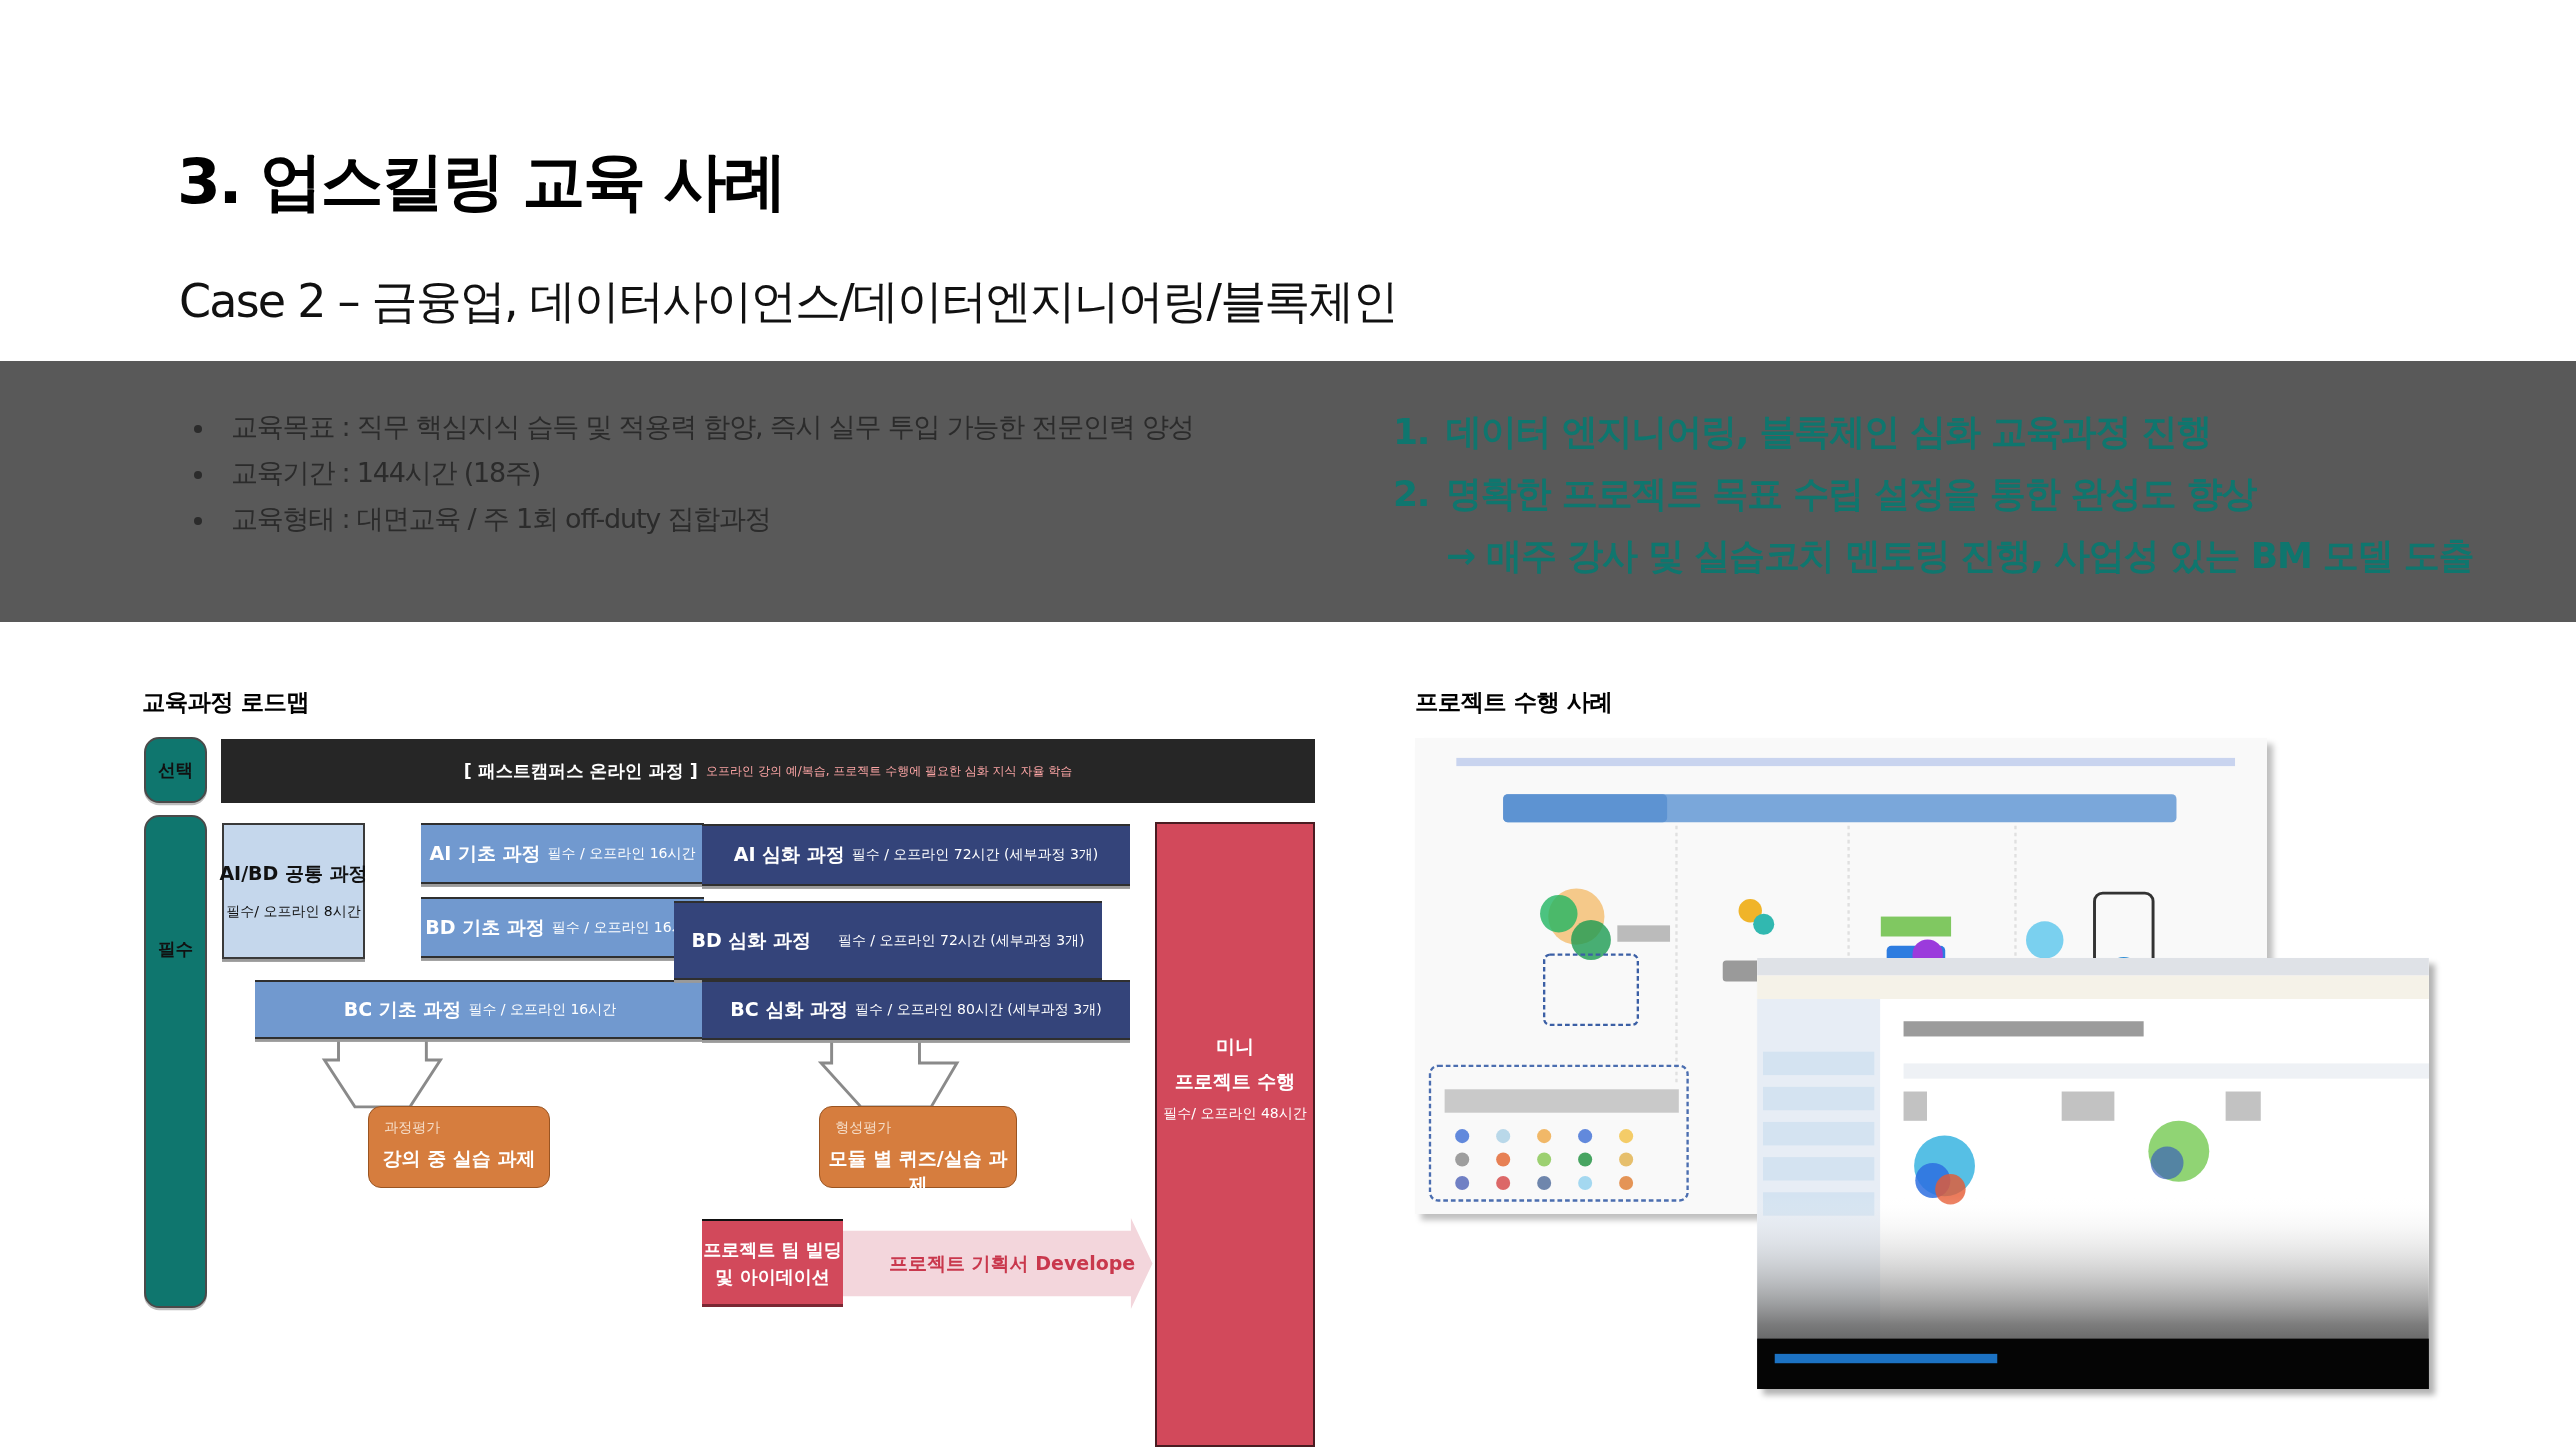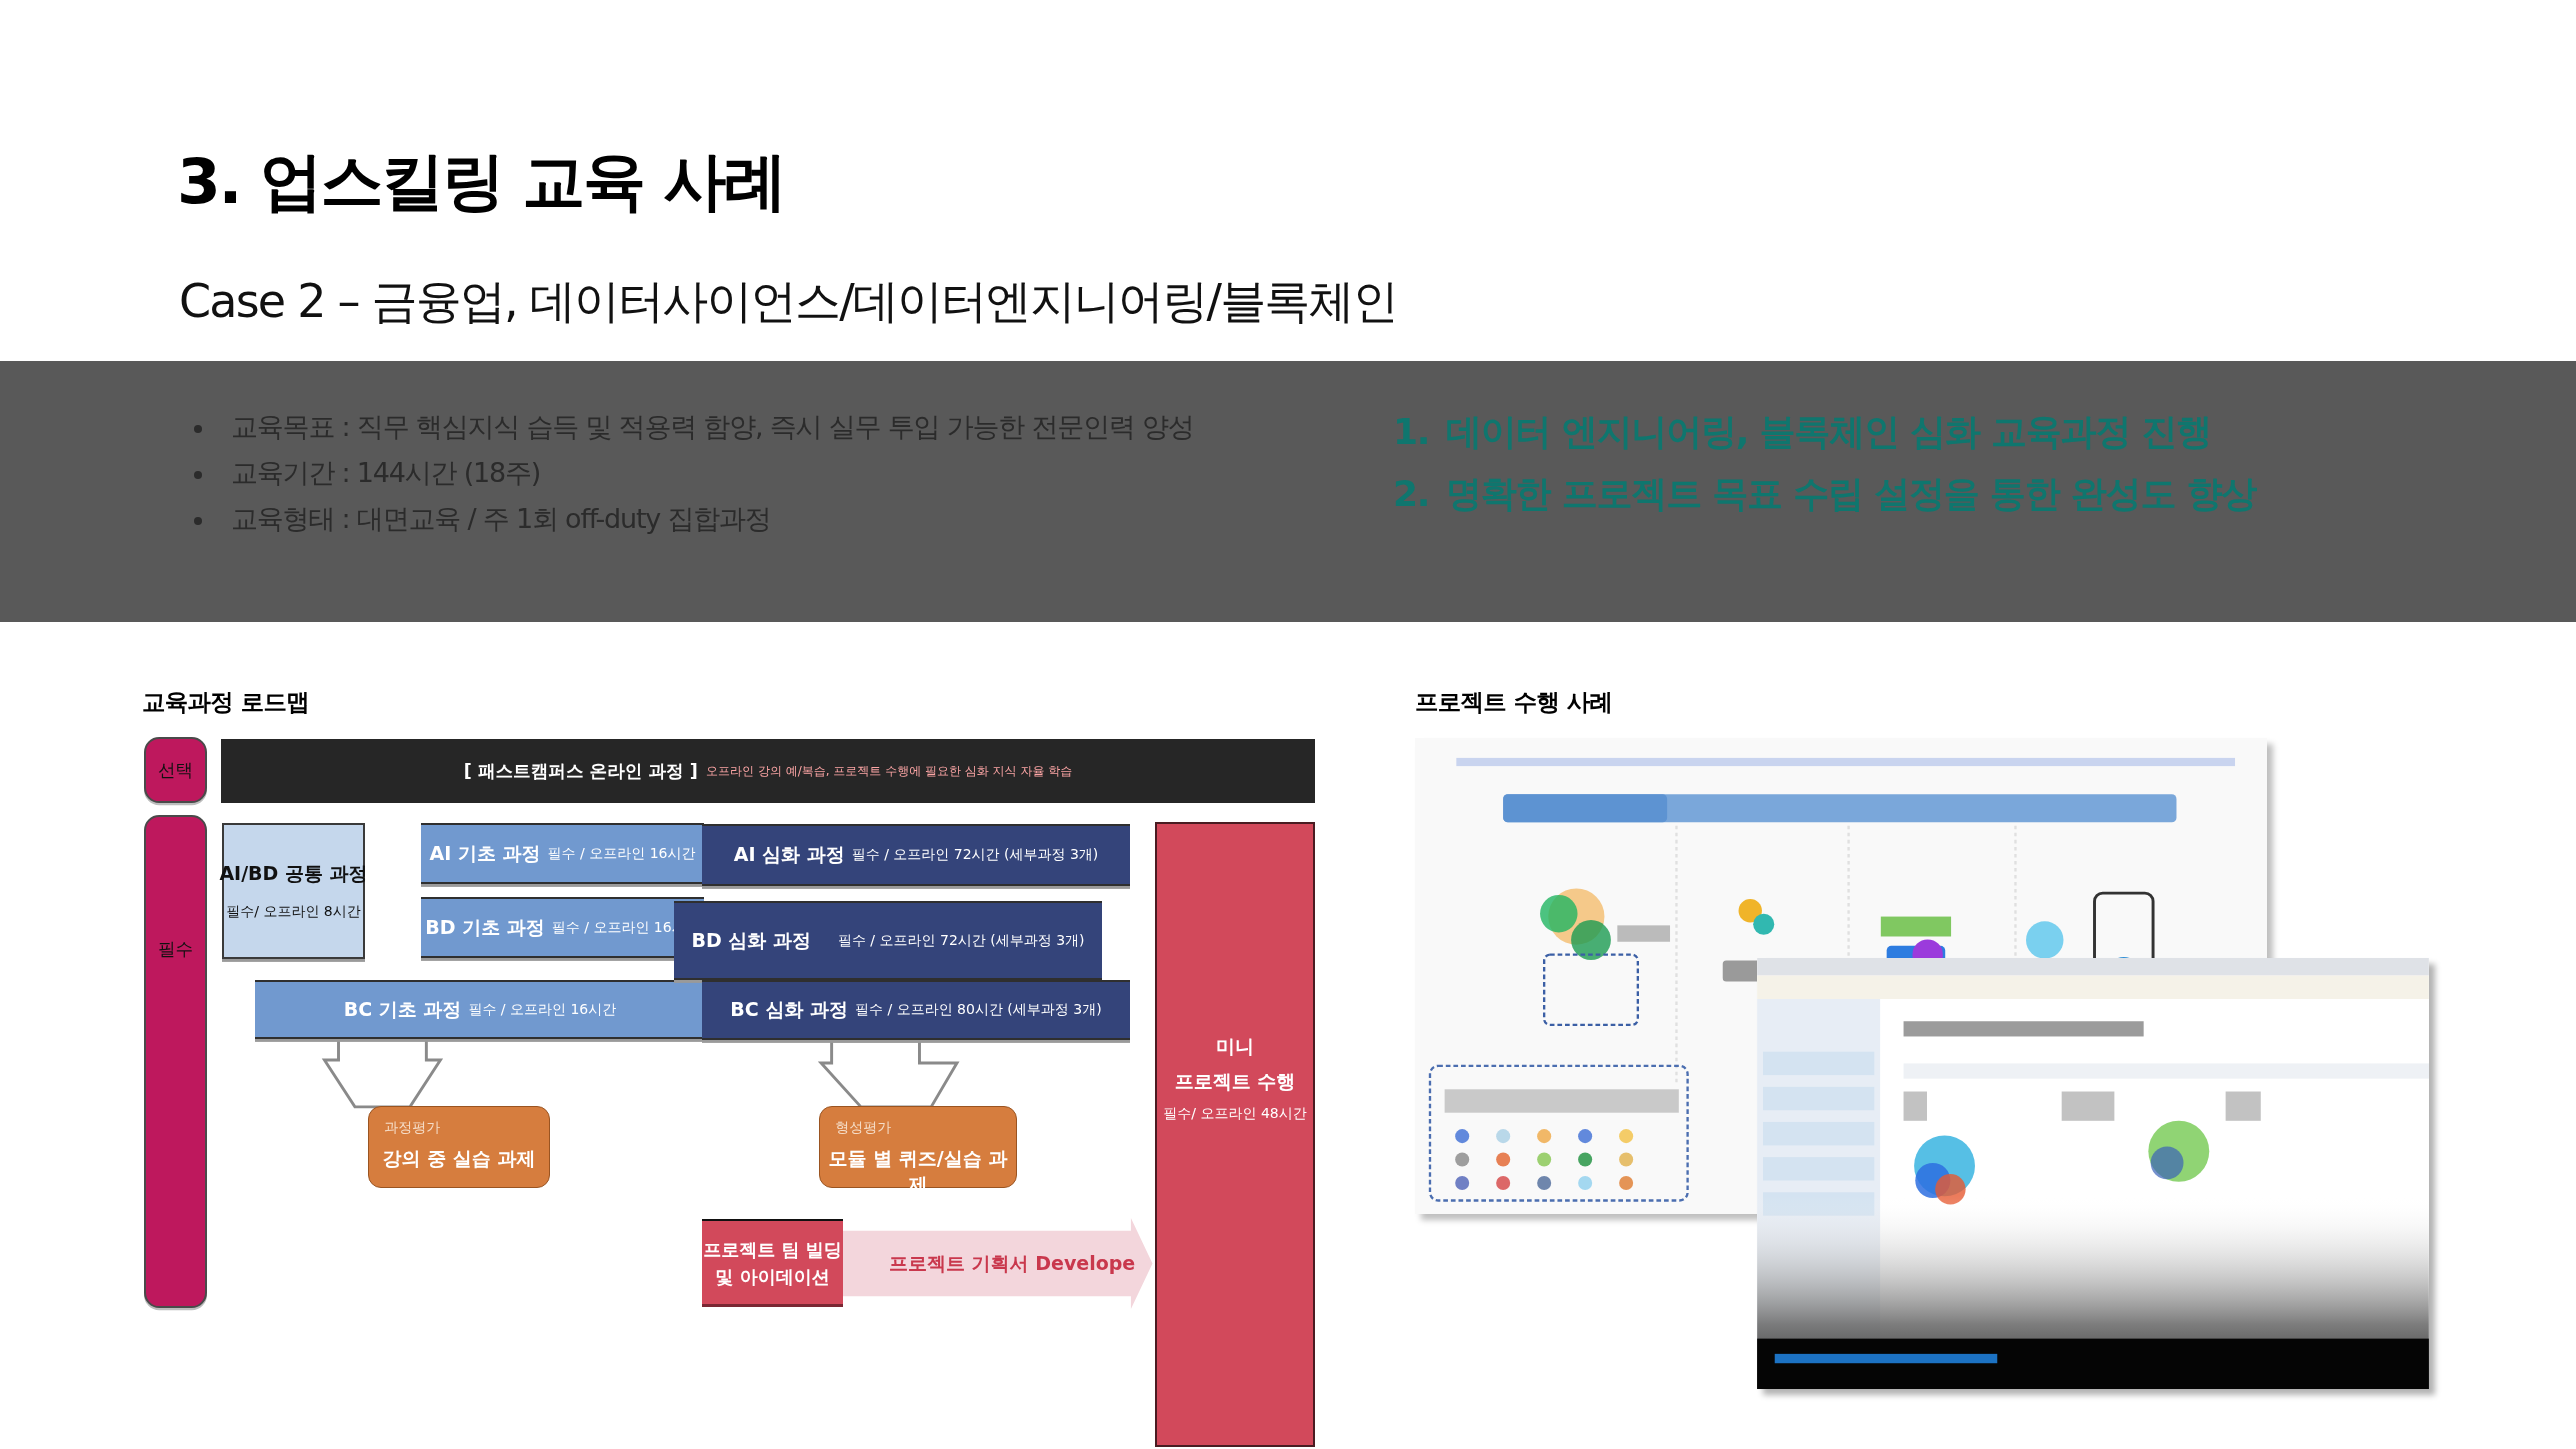--- a/index.html
+++ b/index.html
@@ -18,22 +18,22 @@
   .bullets li::before { content:""; position:absolute; left:4.7px; top:20.5px; width:8.2px; height:8.2px; border-radius:50%; background:#2b2b2b; }
   .points { left:1393px; top:401px; color:#0f766e; font-weight:bold; font-size:36px; letter-spacing:-1.2px; }
   .points .row { height:62px; line-height:62px; white-space:nowrap; }
   .points .num { display:inline-block; width:53px; }
   .points .sub { padding-left:53px; }
 
   
   .section-label { font-size:23.4px; font-weight:bold; white-space:nowrap; letter-spacing:-0.6px; }
 
   
-  .pill { border:2.3px solid #4a4a4a; border-radius:15.2px; background:#be185d; display:flex; align-items:center; justify-content:center;
-          font-weight:normal; font-size:17.6px; color:#111; box-shadow:0 2.3px 0 #bdbdbd; }
+  .pill { border:2.3px solid #4a4a4a; border-radius:15.2px; background:#0f766e; display:flex; align-items:center; justify-content:center;
+          font-weight:bold; font-size:17.6px; color:#111; box-shadow:0 2.3px 0 #bdbdbd; }
   .darkbar { background:#262626; display:flex; align-items:center; justify-content:center; color:#fff; white-space:nowrap; }
   .darkbar .main { font-size:17.6px; font-weight:bold; margin-right:8.2px; }
   .darkbar .desc { font-size:12px; color:#fca5a5; }
 
   .course { display:flex; align-items:center; justify-content:center; color:#fff; white-space:nowrap;
             border-top:2.9px solid #2f2f2f; border-bottom:2.9px solid #2f2f2f; box-shadow:0 2.9px 0 #9a9a9a; }
   .course .name { font-weight:bold; font-size:19px; margin-right:7px; }
   .course .meta { font-size:14px; }
   .light { background:#7199cf;margin-left:32px; }
   .navy { background:#34447a; }
@@ -70,20 +70,21 @@
   <li>교육기간 : 144시간 (18주)</li>
   <li>교육형태 : 대면교육 / 주 1회 off-duty 집합과정</li>
 </ul>
 <div class="abs points">
   <div class="row">
     <span class="num">1.</span><span>데이터 엔지니어링, 블록체인 심화 교육과정 진행</span>
   </div>
   <div class="row">
     <span class="num">2.</span><span>명확한 프로젝트 목표 수립 설정을 통한 완성도 향상</span>
   </div>
+  <div class="row sub">→ 매주 강사 및 실습코치 멘토링 진행, 사업성 있는 BM 모델 도출</div>
 </div>
 
 <div class="abs section-label" style="left:142px; top:686px;">교육과정 로드맵</div>
 
 <div class="abs pill" style="left:144px; top:737px; width:63px; height:66px;">선택</div>
 <div class="abs pill" style="left:144px; top:815px; width:63px; height:493px; align-items:flex-start; padding-top:120px;">필수</div>
 
 <div class="abs darkbar" style="left:221px; top:739px; width:1094px; height:64px;">
   <span class="main">[ 패스트캠퍼스 온라인 과정 ]</span>
   <span class="desc">오프라인 강의 예/복습, 프로젝트 수행에 필요한 심화 지식 자율 학습</span>

